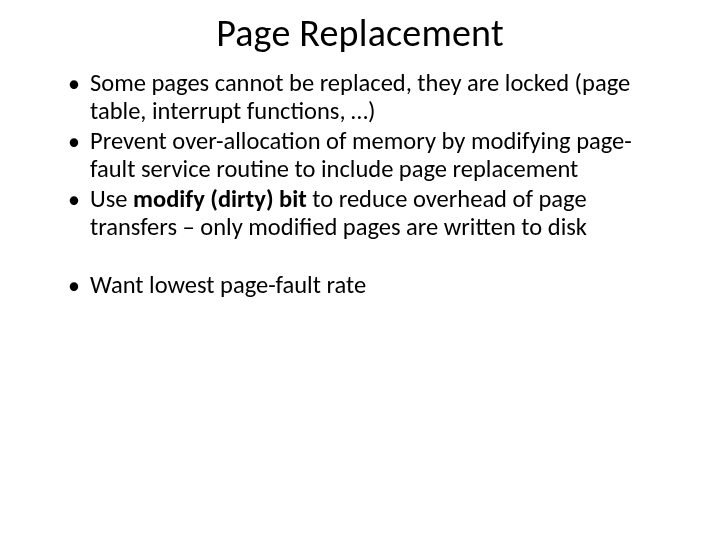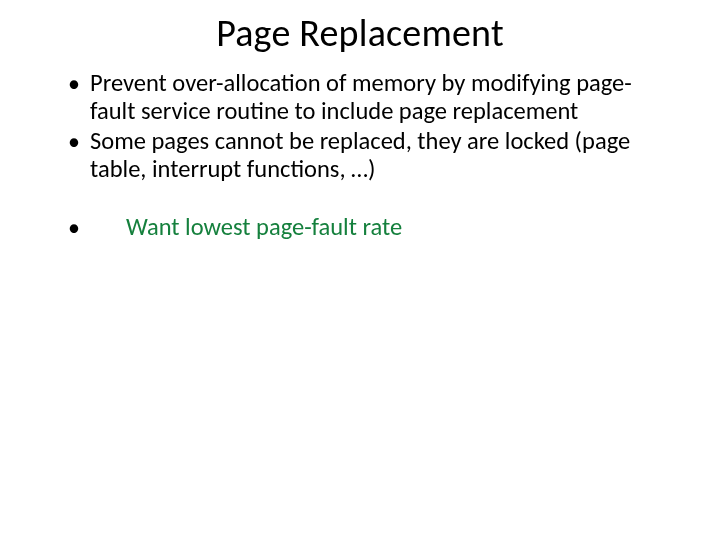--- a/index.html
+++ b/index.html
@@ -38,35 +38,38 @@
   }
   ul.bullets li::before {
     content: "•";
     position: absolute;
     left: 0;
     top: 0;
     font-size: 24px;
     line-height: 1.14;
   }
   .bold { font-weight: 700; }
-  .red  { color: #15803d; margin-left: 36px; }
+  .red  { color: #000000; }
   .gap { height: 28px; }
 </style>
 </head>
 <body>
 
 <div class="slide">
   <h1 class="title">Page Replacement</h1>
 
   <ul class="bullets">
     <li>
+      <span>Some pages cannot be replaced, they are locked (page table, interrupt functions, …)</span>
+    </li>
+    <li>
       <span>Prevent over-allocation of memory by modifying page-fault service routine to include page replacement</span>
     </li>
     <li>
-      <span>Some pages cannot be replaced, they are locked (page table, interrupt functions, …)</span>
+      <span>Use </span><span class="bold">modify (dirty) bit</span><span> to reduce overhead of page transfers – only modified pages are written to disk</span>
     </li>
   </ul>
 
   <div class="gap"></div>
 
   <ul class="bullets">
     <li>
       <span class="red">Want lowest page-fault rate</span>
     </li>
   </ul>

